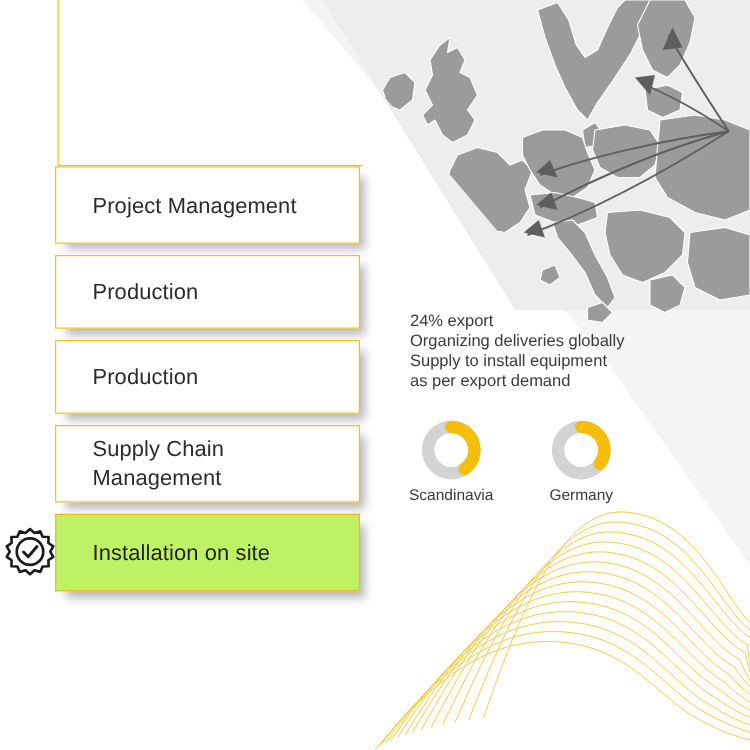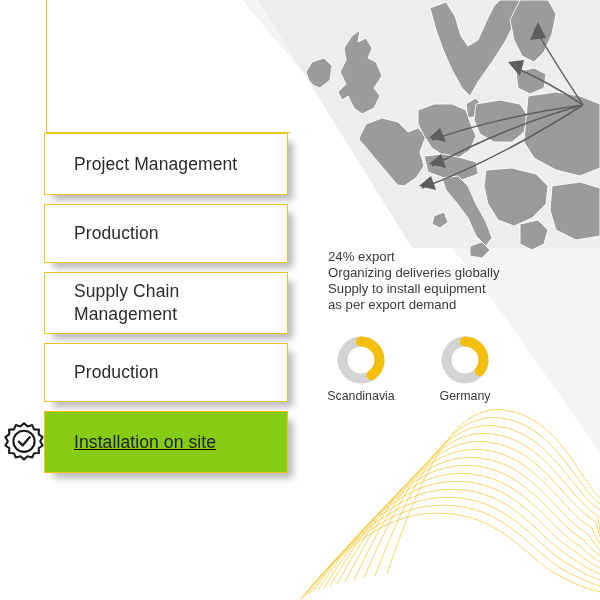--- a/index.html
+++ b/index.html
@@ -37,21 +37,21 @@
     display:flex;align-items:center;
     padding:0 0 0 29px;
   }
   .card .label{
     font-size:17.5px;line-height:1.30;color:#2b2b2b;
     letter-spacing:0.1px;font-weight:400;
   }
   .card.h2{height:62px;}
   .card.h1{height:59px;}
   .card.active{
-    background:#84cc16;border:1px solid #F5BE0D;text-decoration:underline;
+    background:#bef264;border:1px solid #F5BE0D;
   }
   .card.active .label{color:#1f1f1f;}
 
   
   .gear-icon{
     position:absolute;left:2px;top:420px;width:44px;height:44px;
   }
 
   
   .facts{
@@ -189,26 +189,26 @@
   <div class="cards">
 
     <div class="card h2">
       <span class="label">Project Management</span>
     </div>
 
     <div class="card h1">
       <span class="label">Production</span>
     </div>
 
+    <div class="card h1">
+      <span class="label">Production</span>
+    </div>
+
     <div class="card h2">
       <span class="label">Supply Chain Management</span>
-    </div>
-
-    <div class="card h1">
-      <span class="label">Production</span>
     </div>
 
     <div class="card h2 active">
       <span class="label">Installation on site</span>
     </div>
   </div>
 
   <svg class="gear-icon" viewBox="0 0 44 44" aria-hidden="true">
     <g fill="none" stroke="#1b1b1b" stroke-width="2.1" stroke-linejoin="round">
       <path d="M22,3.2 L25.6,6.4 L30.2,5.1 L32.1,9.4 L36.9,9.6 L36.7,14.4

